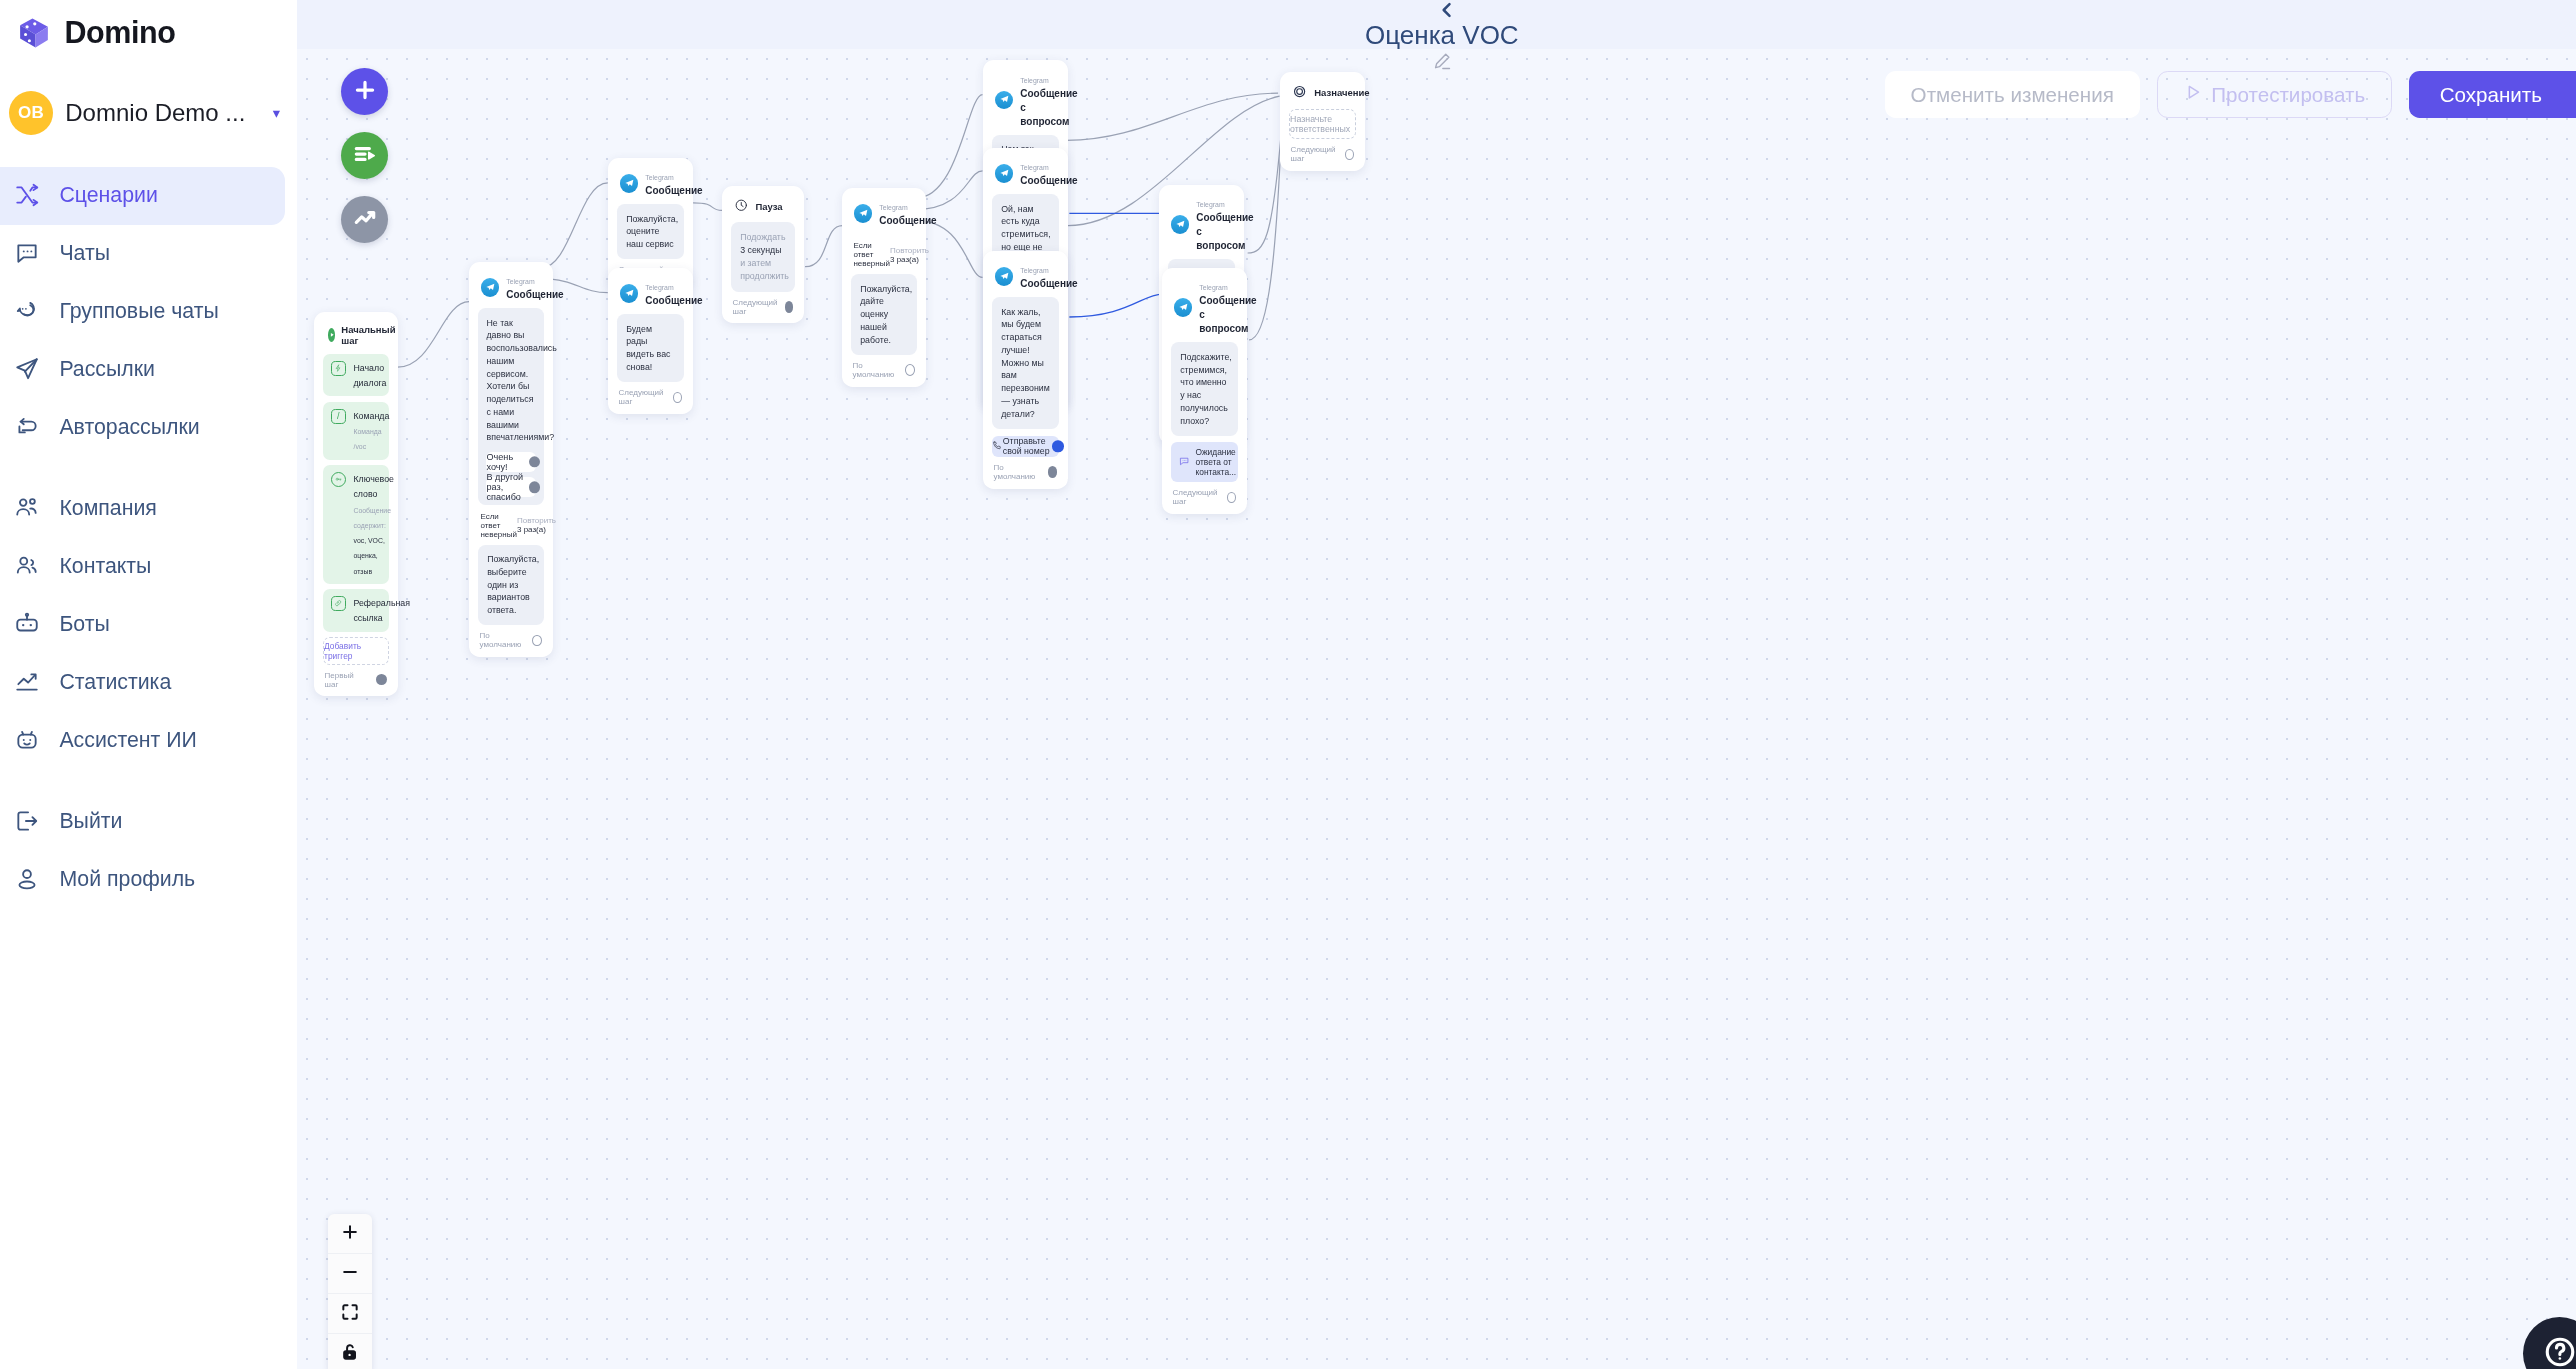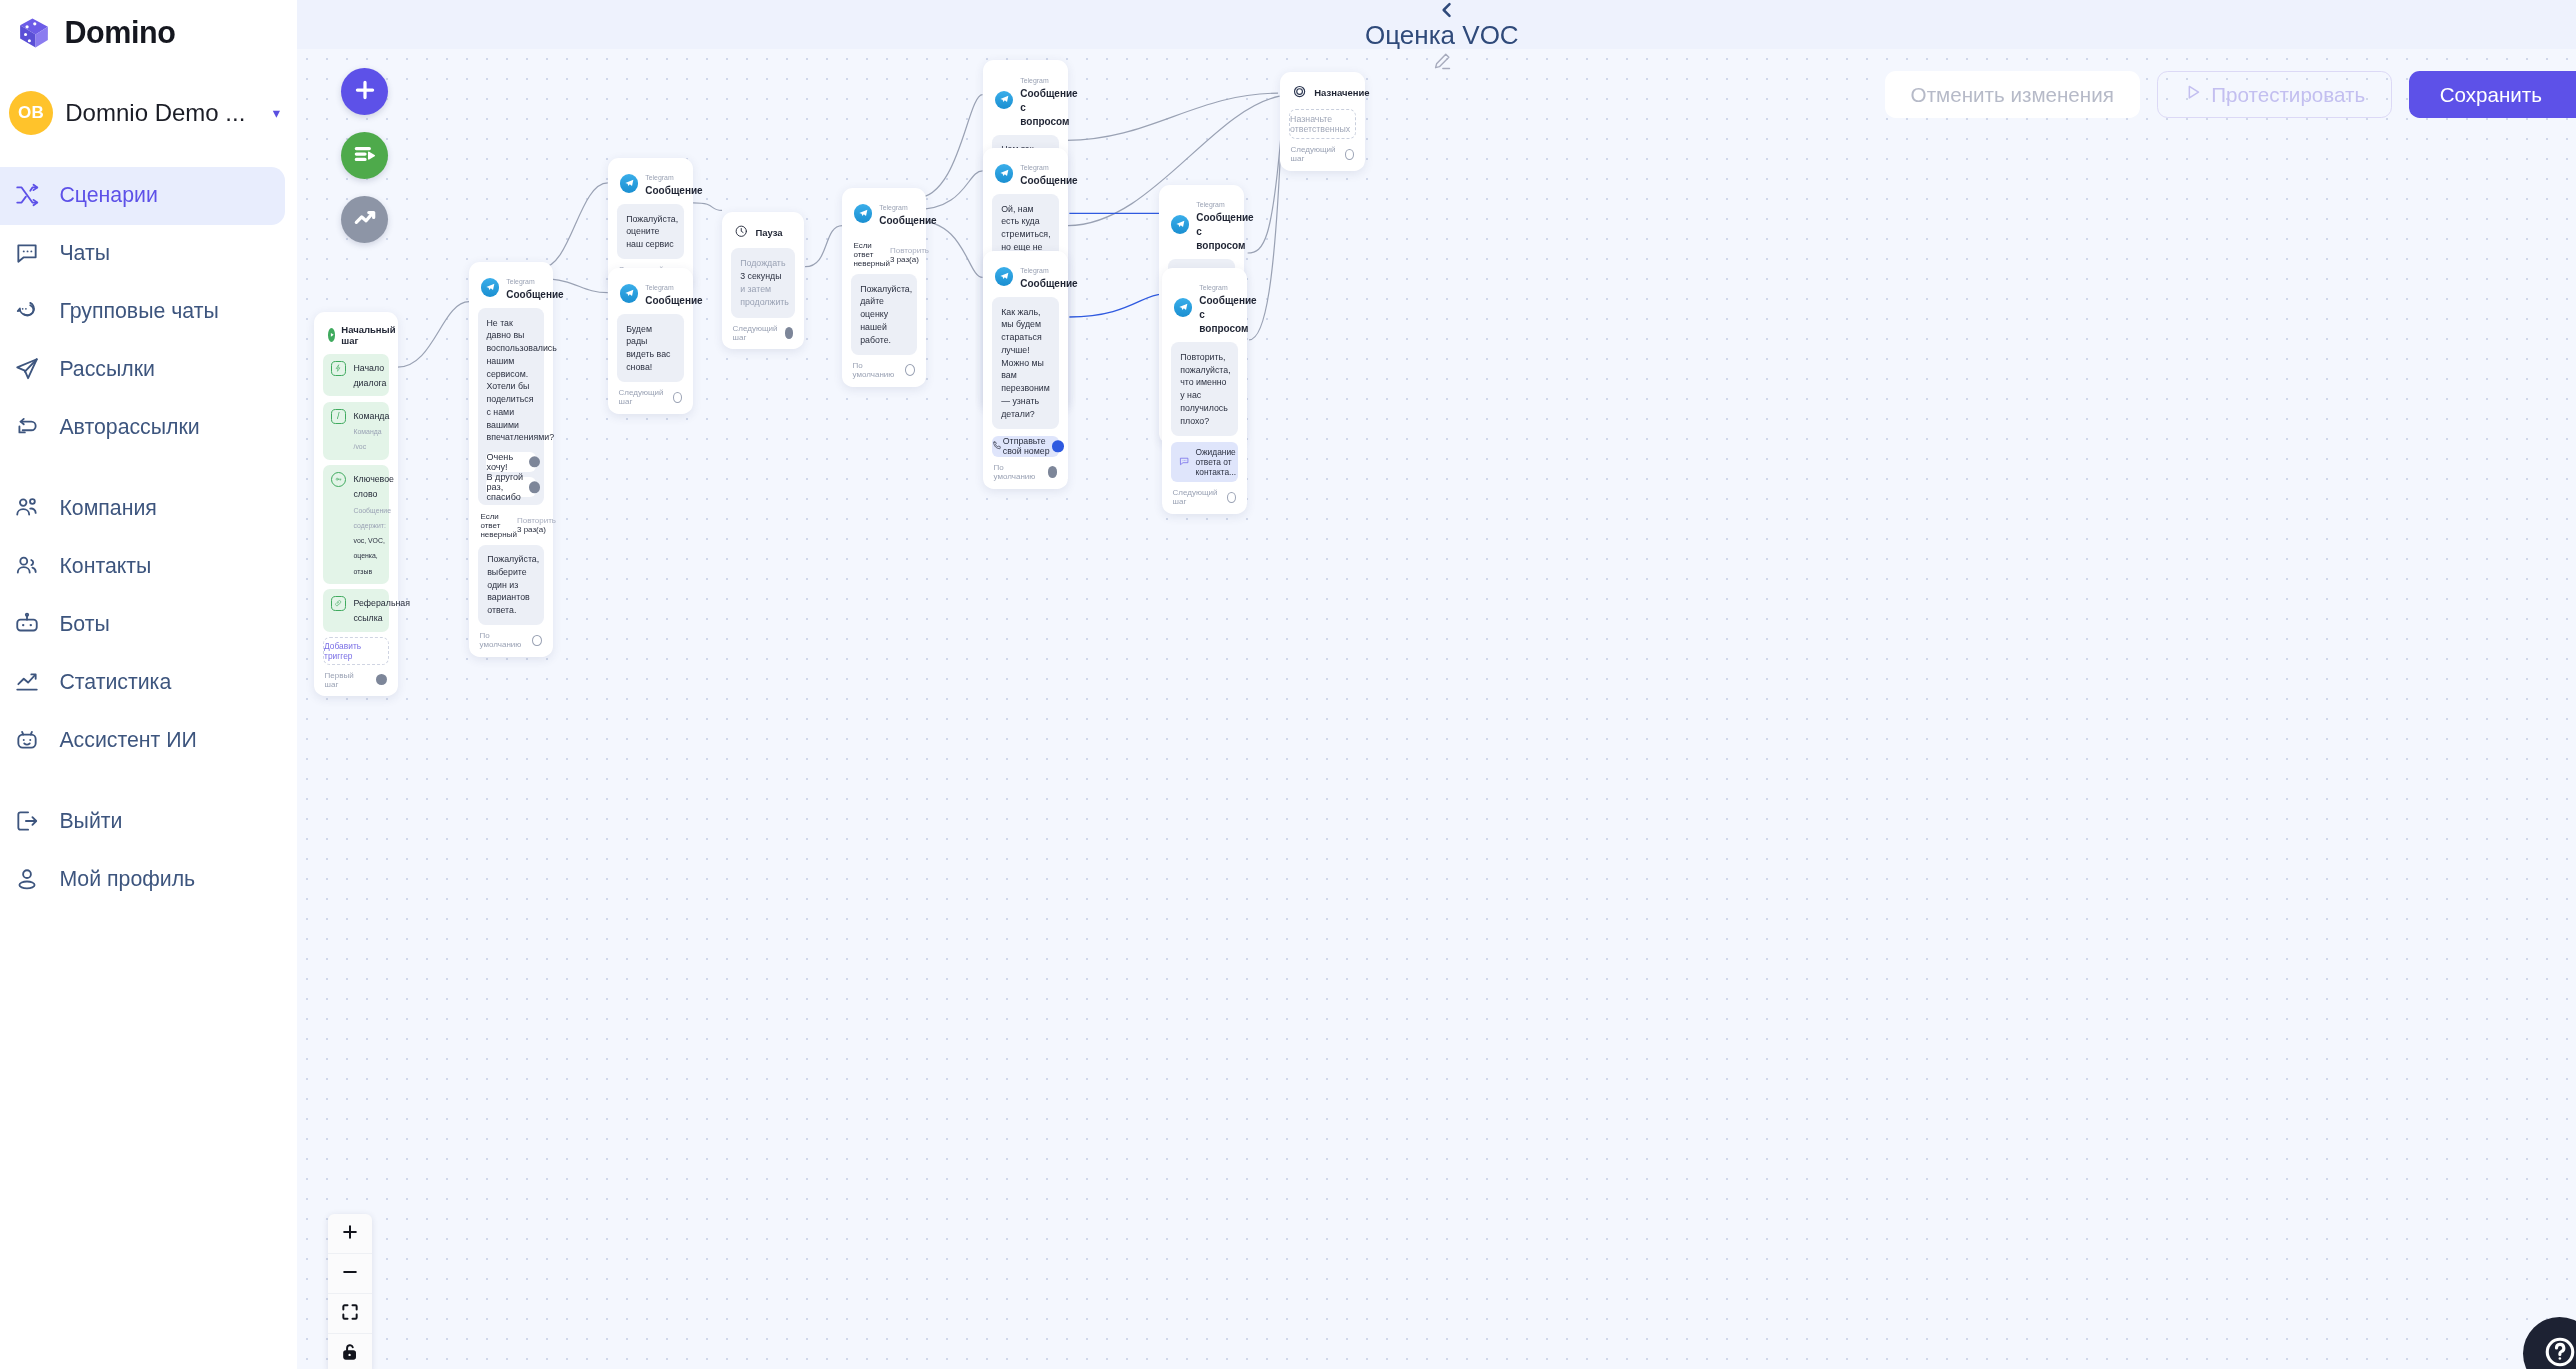--- a/index.html
+++ b/index.html
@@ -604,21 +604,21 @@
             <span class="head-title">Сообщение</span>
           </span>
         </div>
         <div class="bubble" style="min-height:37px">Будем рады видеть вас снова!</div>
         <div class="node-foot">
           <span>Следующий шаг</span>
           <span class="foot-dot hollow"></span>
         </div>
       </div>
 
-      <div class="node" style="left:425px; top:163px; width:82px;">
+      <div class="node" style="left:425px; top:137px; width:82px;">
         <div class="pause-head">
           <span><svg viewBox="0 0 24 24">
                 <circle cx="12" cy="12" r="8.5"></circle>
                 <path d="M12 7.5V12l3 2"></path>
               </svg></span>
           <span>Пауза</span>
         </div>
         <div class="pause-body">
           <span>Подождать </span><b>3 секунды</b><br>
           <span>и затем продолжить</span>
@@ -773,21 +773,21 @@
           <span class="tg-badge">
               <svg viewBox="0 0 24 24">
                 <path d="M21 4L3 11l5 2 2 5 3-4 5 4z"></path>
               </svg>
             </span>
           <span class="head-txt">
             <span class="head-sub">Telegram</span><br>
             <span class="head-title">Сообщение с вопросом</span>
           </span>
         </div>
-        <div class="bubble">Повторить, пожалуйста, что именно у нас получилось плохо?</div>
+        <div class="bubble">Подскажите, стремимся, что именно у нас получилось плохо?</div>
         <div class="wait-chip" style="margin-top:6.1px">
           <span><svg viewBox="0 0 24 24">
                 <path d="M4 5h16v10H9l-5 4z"></path>
                 <circle cx="9" cy="10" r=".9" fill="#6c63e8" stroke="none"></circle>
                 <circle cx="12.3" cy="10" r=".9" fill="#6c63e8" stroke="none"></circle>
                 <circle cx="15.6" cy="10" r=".9" fill="#6c63e8" stroke="none"></circle>
               </svg></span>
           <span>Ожидание ответа от контакта...</span>
         </div>
         <div class="node-foot">

